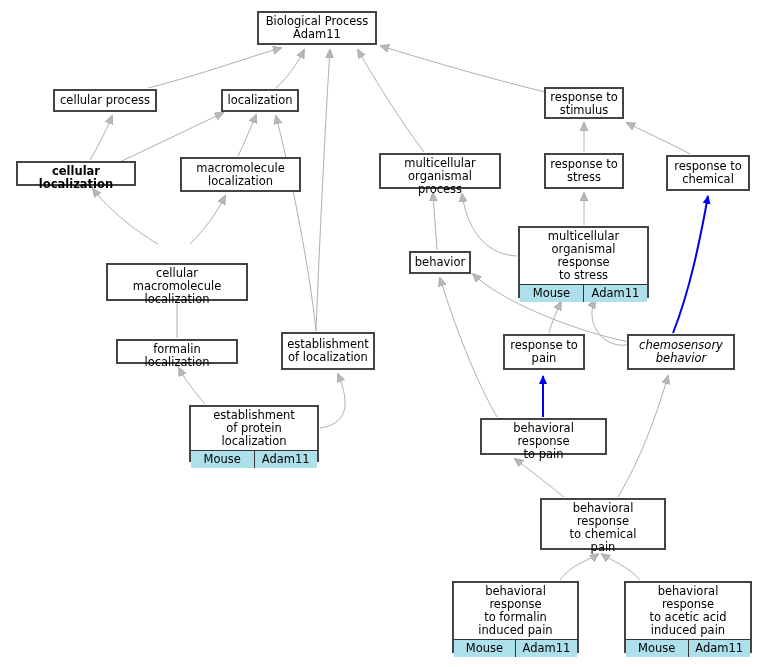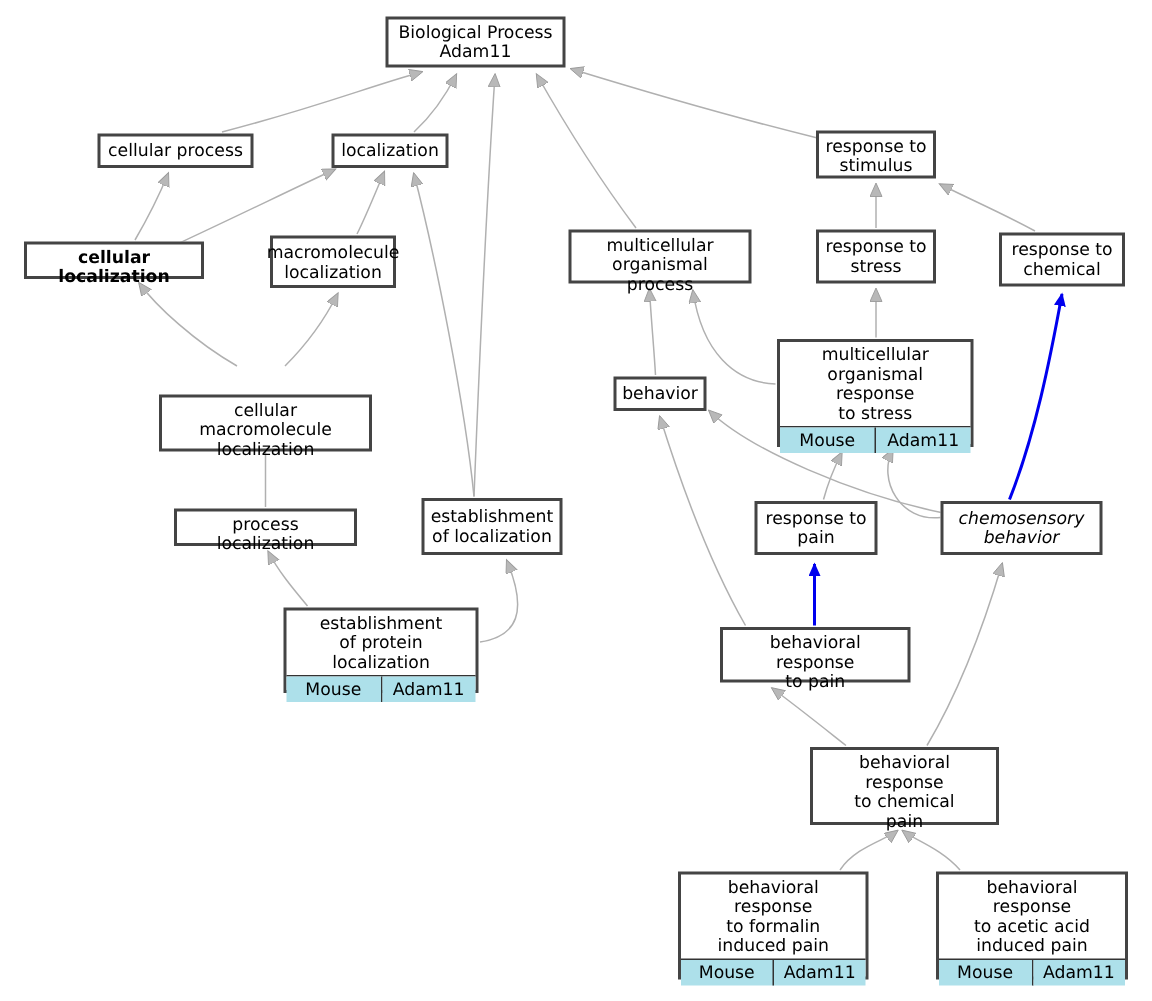--- a/index.html
+++ b/index.html
@@ -114,34 +114,34 @@
         <path d="M 618,497 C 640,460 655,420 668,376" fill="none" stroke="#b0b0b0" stroke-width="1" marker-end="url(#arrow-gray)"></path>
         <path d="M 560,580 C 570,565 590,560 598,554" fill="none" stroke="#b0b0b0" stroke-width="1" marker-end="url(#arrow-gray)"></path>
         <path d="M 640,580 C 628,566 610,560 602,554" fill="none" stroke="#b0b0b0" stroke-width="1" marker-end="url(#arrow-gray)"></path>
       </g>
   </svg>
   <div id="nodes">
       <div class="node thick" style="left: 257px; top: 11px; width: 120px; height: 34px;">
         <div class="node-label">Biological Process
 Adam11</div>
       </div>
-      <div class="node thick" style="left: 65px; top: 89px; width: 104px; height: 23px;">
+      <div class="node thick" style="left: 53px; top: 89px; width: 104px; height: 23px;">
         <div class="node-label">cellular process</div>
       </div>
       <div class="node thick" style="left: 221px; top: 89px; width: 78px; height: 23px;">
         <div class="node-label">localization</div>
       </div>
       <div class="node thick" style="left: 544px; top: 87px; width: 80px; height: 32px;">
         <div class="node-label">response to
 stimulus</div>
       </div>
       <div class="node thick" style="left: 16px; top: 161px; width: 120px; height: 25px; font-weight: bold;">
         <div class="node-label">cellular localization</div>
       </div>
-      <div class="node thick" style="left: 180px; top: 157px; width: 84px; height: 35px;">
+      <div class="node thick" style="left: 180px; top: 157px; width: 121px; height: 35px;">
         <div class="node-label">macromolecule
 localization</div>
       </div>
       <div class="node thick" style="left: 379px; top: 153px; width: 122px; height: 36px;">
         <div class="node-label">multicellular
 organismal process</div>
       </div>
       <div class="node thick" style="left: 544px; top: 153px; width: 80px; height: 36px;">
         <div class="node-label">response to
 stress</div>
@@ -160,21 +160,21 @@
         </div>
       </div>
       <div class="node thick" style="left: 106px; top: 263px; width: 142px; height: 38px;">
         <div class="node-label">cellular macromolecule
 localization</div>
       </div>
       <div class="node thick" style="left: 409px; top: 251px; width: 62px; height: 23px;">
         <div class="node-label">behavior</div>
       </div>
       <div class="node thick" style="left: 116px; top: 339px; width: 122px; height: 25px;">
-        <div class="node-label">process localization</div>
+        <div class="node-label">formalin localization</div>
       </div>
       <div class="node thick" style="left: 281px; top: 332px; width: 94px; height: 38px;">
         <div class="node-label">establishment
 of localization</div>
       </div>
       <div class="node thick" style="left: 503px; top: 334px; width: 82px; height: 36px;">
         <div class="node-label">response to
 pain</div>
       </div>
       <div class="node thick" style="left: 627px; top: 334px; width: 108px; height: 36px; font-style: italic;">

